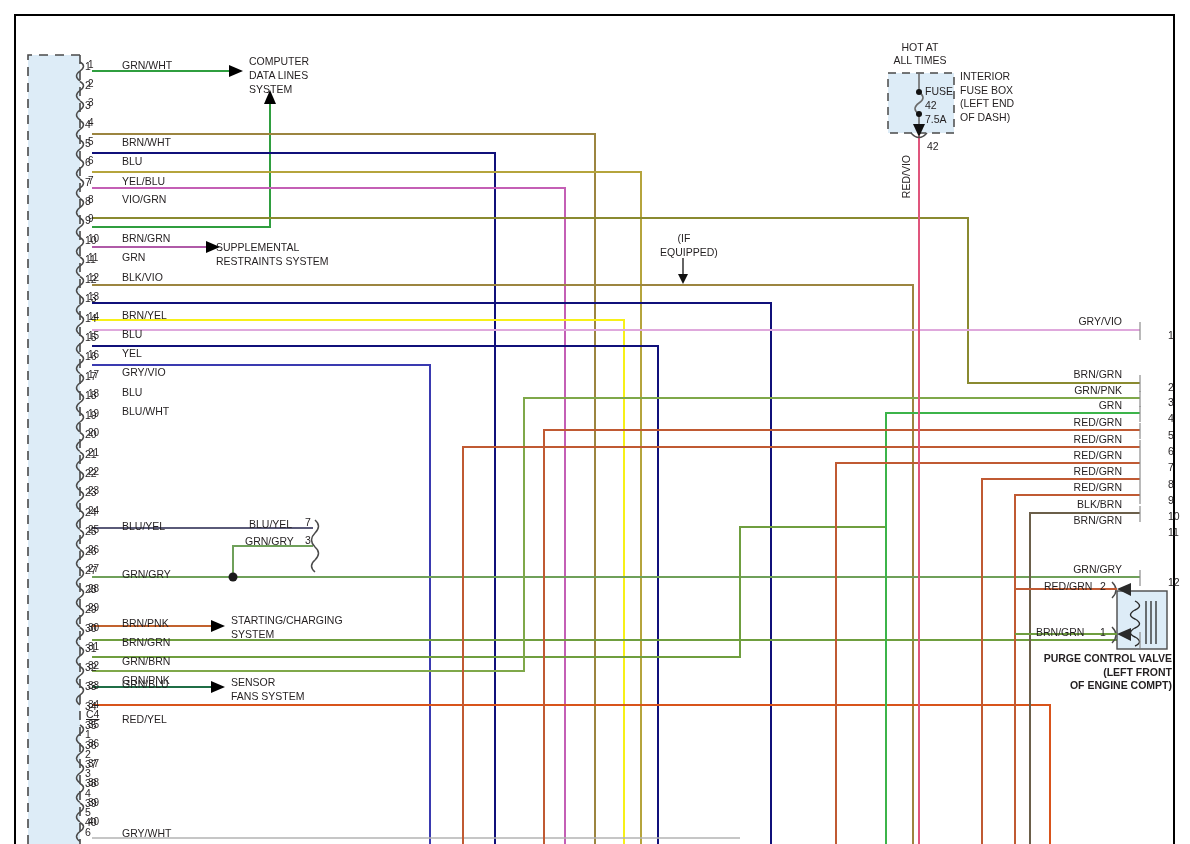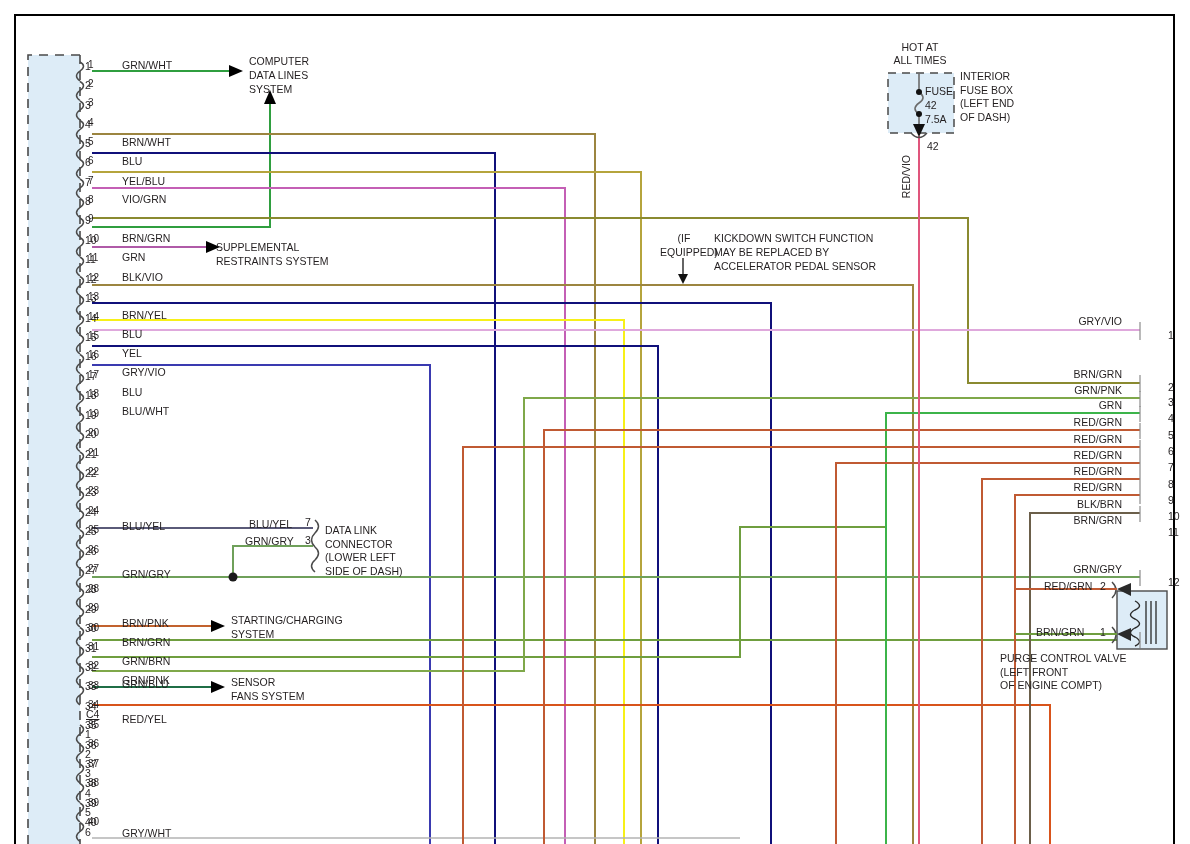--- a/index.html
+++ b/index.html
@@ -319,37 +319,26 @@
 
     <div style="position:absolute;left:231px;top:675px;line-height:14px;">
       <div>SENSOR</div>
       <div>FANS SYSTEM</div>
     </div>
 
     <div style="position:absolute;left:249px;top:518px;">BLU/YEL</div>
     <div style="position:absolute;left:305px;top:516px;">7</div>
     <div style="position:absolute;left:245px;top:535px;">GRN/GRY</div>
     <div style="position:absolute;left:305px;top:534px;">3</div>
-    <div style="position:absolute;left:325px;top:524px;line-height:13.5px;">
-      <div>DATA LINK</div>
-      <div>CONNECTOR</div>
-      <div>(LOWER LEFT</div>
-      <div>SIDE OF DASH)</div>
-    </div>
 
     <div style="position:absolute;left:660px;top:231px;line-height:14px;text-align:center;width:48px;">
       <div>(IF</div>
       <div>EQUIPPED)</div>
     </div>
 
-    <div style="position:absolute;left:714px;top:231px;line-height:14px;">
-      <div>KICKDOWN SWITCH FUNCTION</div>
-      <div>MAY BE REPLACED BY</div>
-      <div>ACCELERATOR PEDAL SENSOR</div>
-    </div>
 
     <div style="position:absolute;left:885px;top:41px;line-height:13px;text-align:center;width:70px;">
       <div>HOT AT</div>
       <div>ALL TIMES</div>
     </div>
     <div style="position:absolute;left:925px;top:85px;">FUSE</div>
     <div style="position:absolute;left:925px;top:99px;">42</div>
     <div style="position:absolute;left:925px;top:113px;">7.5A</div>
     <div style="position:absolute;left:960px;top:70px;line-height:13.5px;">
       <div>INTERIOR</div>
@@ -388,20 +377,20 @@
       <div style="position:absolute;top:510px;">10</div>
       <div style="position:absolute;top:526px;">11</div>
       <div style="position:absolute;top:576px;">12</div>
     </div>
 
     <div style="position:absolute;left:1044px;top:580px;">RED/GRN</div>
     <div style="position:absolute;left:1100px;top:580px;">2</div>
     <div style="position:absolute;left:1036px;top:626px;">BRN/GRN</div>
     <div style="position:absolute;left:1100px;top:626px;">1</div>
     <div style="position:absolute;left:1000px;top:652px;width:172px;
-                line-height:13.5px;">
+                text-align:right;line-height:13.5px;font-weight:bold;">
       <div>PURGE CONTROL VALVE</div>
       <div>(LEFT FRONT</div>
       <div>OF ENGINE COMPT)</div>
     </div>
 
   </div>
 </div>
 
 </body></html>

